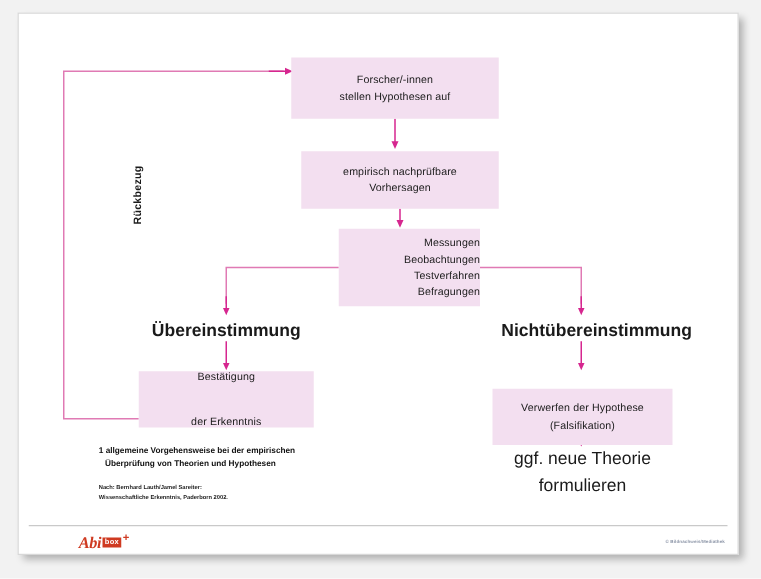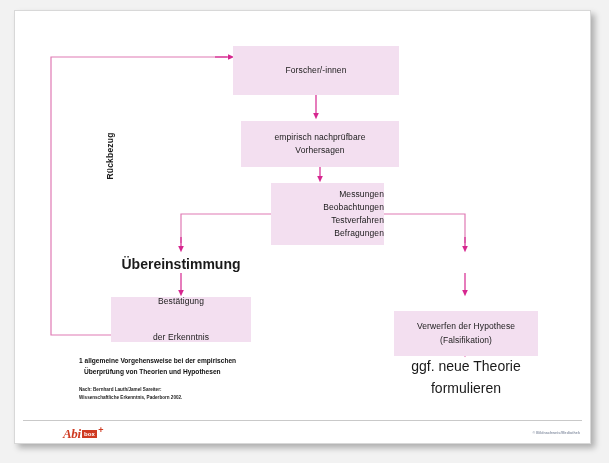--- a/index.html
+++ b/index.html
@@ -89,20 +89,21 @@
         <line x1="450" y1="262" x2="450" y2="282" stroke="#d6268f" stroke-width="1.2" marker-end="url(#ah)"></line>
 
         <line x1="450" y1="331" x2="450" y2="343" stroke="#d6268f" stroke-width="1.2" marker-end="url(#ah)"></line>
 
         <path d="M96,324 L36,324 L36,46 L212,46" fill="none" stroke="#e07ab4" stroke-width="1.2"></path>
         <line x1="200" y1="46" x2="216" y2="46" stroke="#d6268f" stroke-width="1.2" marker-end="url(#ah)"></line>
       </svg>
 
       <div class="box" id="box-hypothesen">
         <span>Forscher/-innen</span>
+        <span>stellen Hypothesen auf</span>
       </div>
 
       <div class="box" id="box-vorhersagen">
         <span>empirisch nachprüfbare</span>
         <span>Vorhersagen</span>
       </div>
 
       <div class="box" id="box-messungen">
         <span>Messungen</span>
         <span>Beobachtungen</span>
@@ -114,20 +115,21 @@
         <span>Bestätigung</span>
         <span>der Erkenntnis</span>
       </div>
 
       <div class="box" id="box-verwerfen">
         <span>Verwerfen der Hypothese</span>
         <span>(Falsifikation)</span>
       </div>
 
       <div class="tnode" id="lbl-uebereinstimmung">Übereinstimmung</div>
+      <div class="tnode" id="lbl-nichtueberein">Nichtübereinstimmung</div>
 
       <div class="tnode" id="node-neue-theorie">
         <span>ggf. neue Theorie</span><br>
         <span>formulieren</span>
       </div>
 
       <div id="lbl-rueckbezug">Rückbezug</div>
 
       <div class="caption">
         <div class="caption-main">

